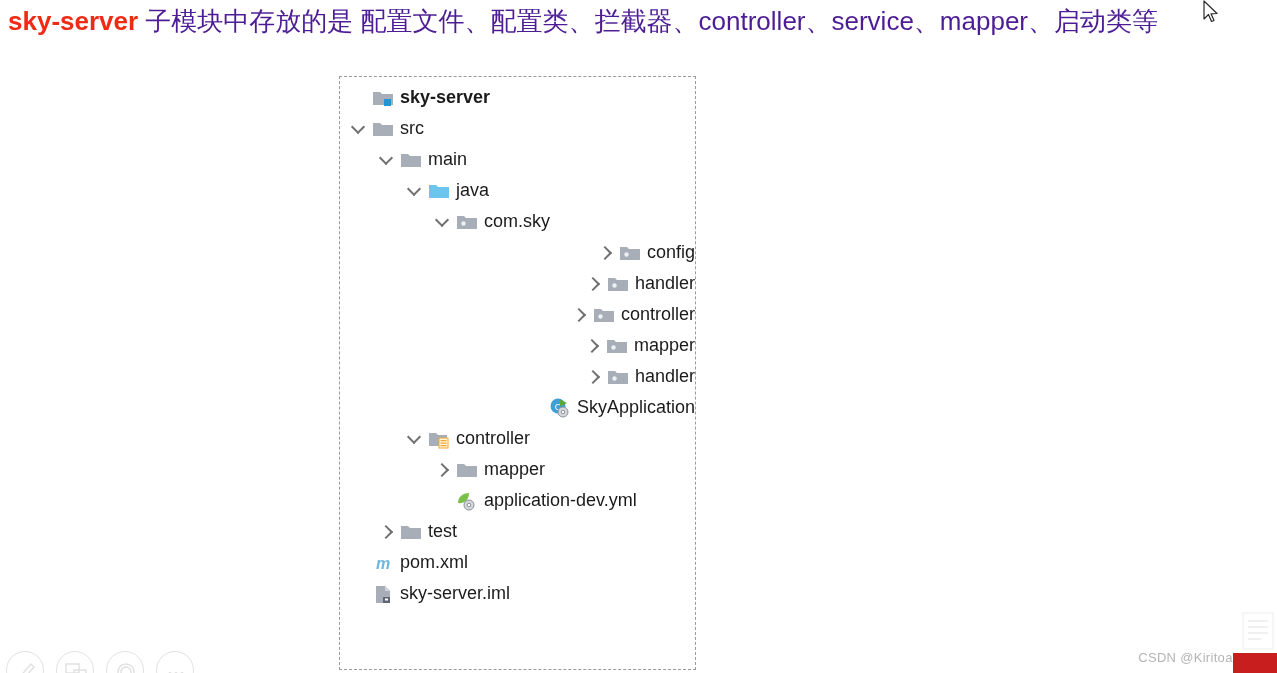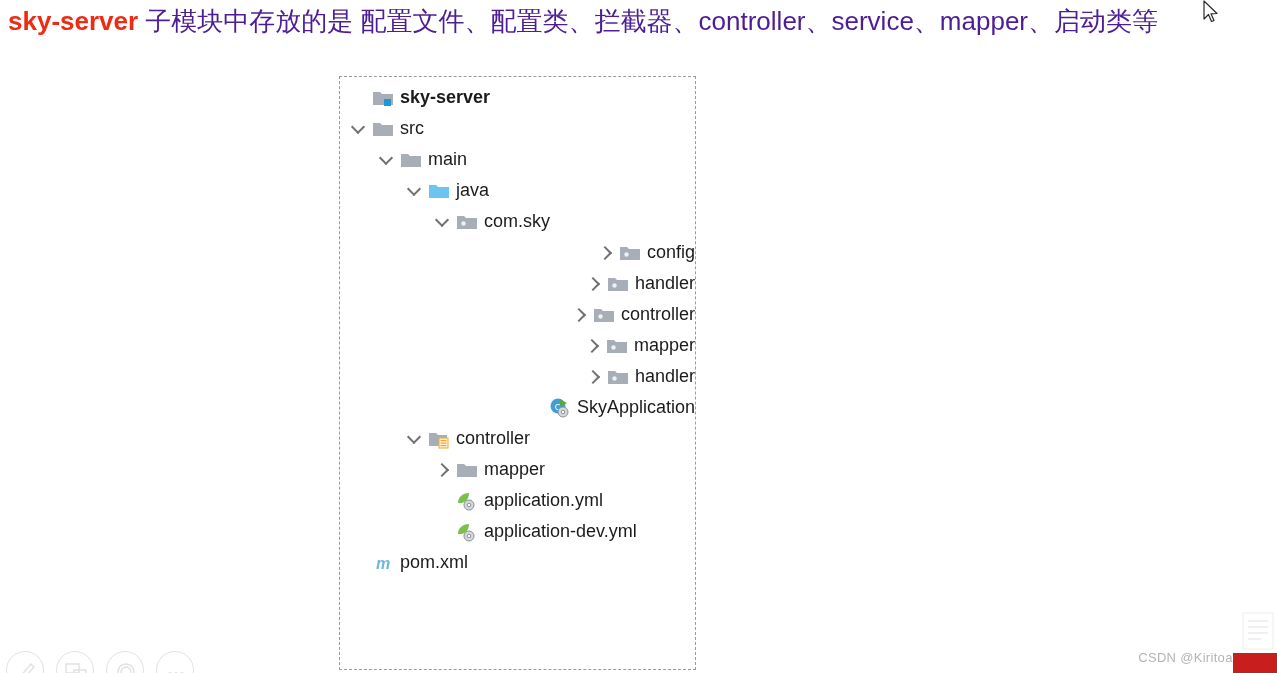--- a/index.html
+++ b/index.html
@@ -300,41 +300,51 @@
         </div>
         <div class="row ind4">
           <span class="chev none"></span>
           <span class="icn">
             <svg width="22" height="22" viewBox="0 0 22 22">
               <path d="M2 13 C2 6 8 3 13 3 C13 10 8 14 2 13 Z" fill="#7cc04a"></path>
               <circle cx="13" cy="15" r="5" fill="#d5d9de" stroke="#8b9199" stroke-width="1"></circle>
               <circle cx="13" cy="15" r="1.8" fill="#ffffff" stroke="#8b9199" stroke-width="1"></circle>
             </svg>
           </span>
-          <span class="label">application.yml</span>
-        </div>
-        <div class="row ind4">
-          <span class="chev none"></span>
-          <span class="icn">
-            <svg width="22" height="22" viewBox="0 0 22 22">
-              <path d="M2 13 C2 6 8 3 13 3 C13 10 8 14 2 13 Z" fill="#7cc04a"></path>
-              <circle cx="13" cy="15" r="5" fill="#d5d9de" stroke="#8b9199" stroke-width="1"></circle>
-              <circle cx="13" cy="15" r="1.8" fill="#ffffff" stroke="#8b9199" stroke-width="1"></circle>
-            </svg>
-          </span>
           <span class="label">application-dev.yml</span>
         </div>
+        <div class="row ind2">
+          <span class="chev right"></span>
+          <span class="icn">
+            <svg width="22" height="22" viewBox="0 0 22 22">
+              <path d="M1 5 h7 l2 2 h11 v11 h-20 z" fill="#a7aeb8"></path>
+            </svg>
+          </span>
+          <span class="label">test</span>
+        </div>
         <div class="row ind1">
           <span class="chev none"></span>
           <span class="icn">
             <svg width="22" height="22" viewBox="0 0 22 22">
               <text x="11" y="17" font-size="16" fill="#6cb6e0" text-anchor="middle" font-style="italic" font-family="Liberation Sans" font-weight="bold">m</text>
             </svg>
           </span>
           <span class="label">pom.xml</span>
+        </div>
+        <div class="row ind1">
+          <span class="chev none"></span>
+          <span class="icn">
+            <svg width="22" height="22" viewBox="0 0 22 22">
+              <path d="M4 3 h9 l5 5 v12 h-14 z" fill="#a7aeb8"></path>
+              <path d="M13 3 v5 h5 z" fill="#cfd4da"></path>
+              <rect x="11" y="14" width="7" height="6" fill="#5d6672"></rect>
+              <rect x="13" y="15.5" width="3" height="2" fill="#ffffff"></rect>
+            </svg>
+          </span>
+          <span class="label">sky-server.iml</span>
         </div>
       </div>
   </div>
 
   <div id="watermark">CSDN @Kiritoasu</div>
 
   <svg id="corner-doc" viewBox="0 0 34 40">
     <rect x="2" y="2" width="30" height="36" fill="#ffffff" stroke="#dcdcdc" stroke-width="1"></rect>
     <rect x="7" y="9" width="20" height="2" fill="#e3e3e3"></rect>
     <rect x="7" y="15" width="20" height="2" fill="#e3e3e3"></rect>

